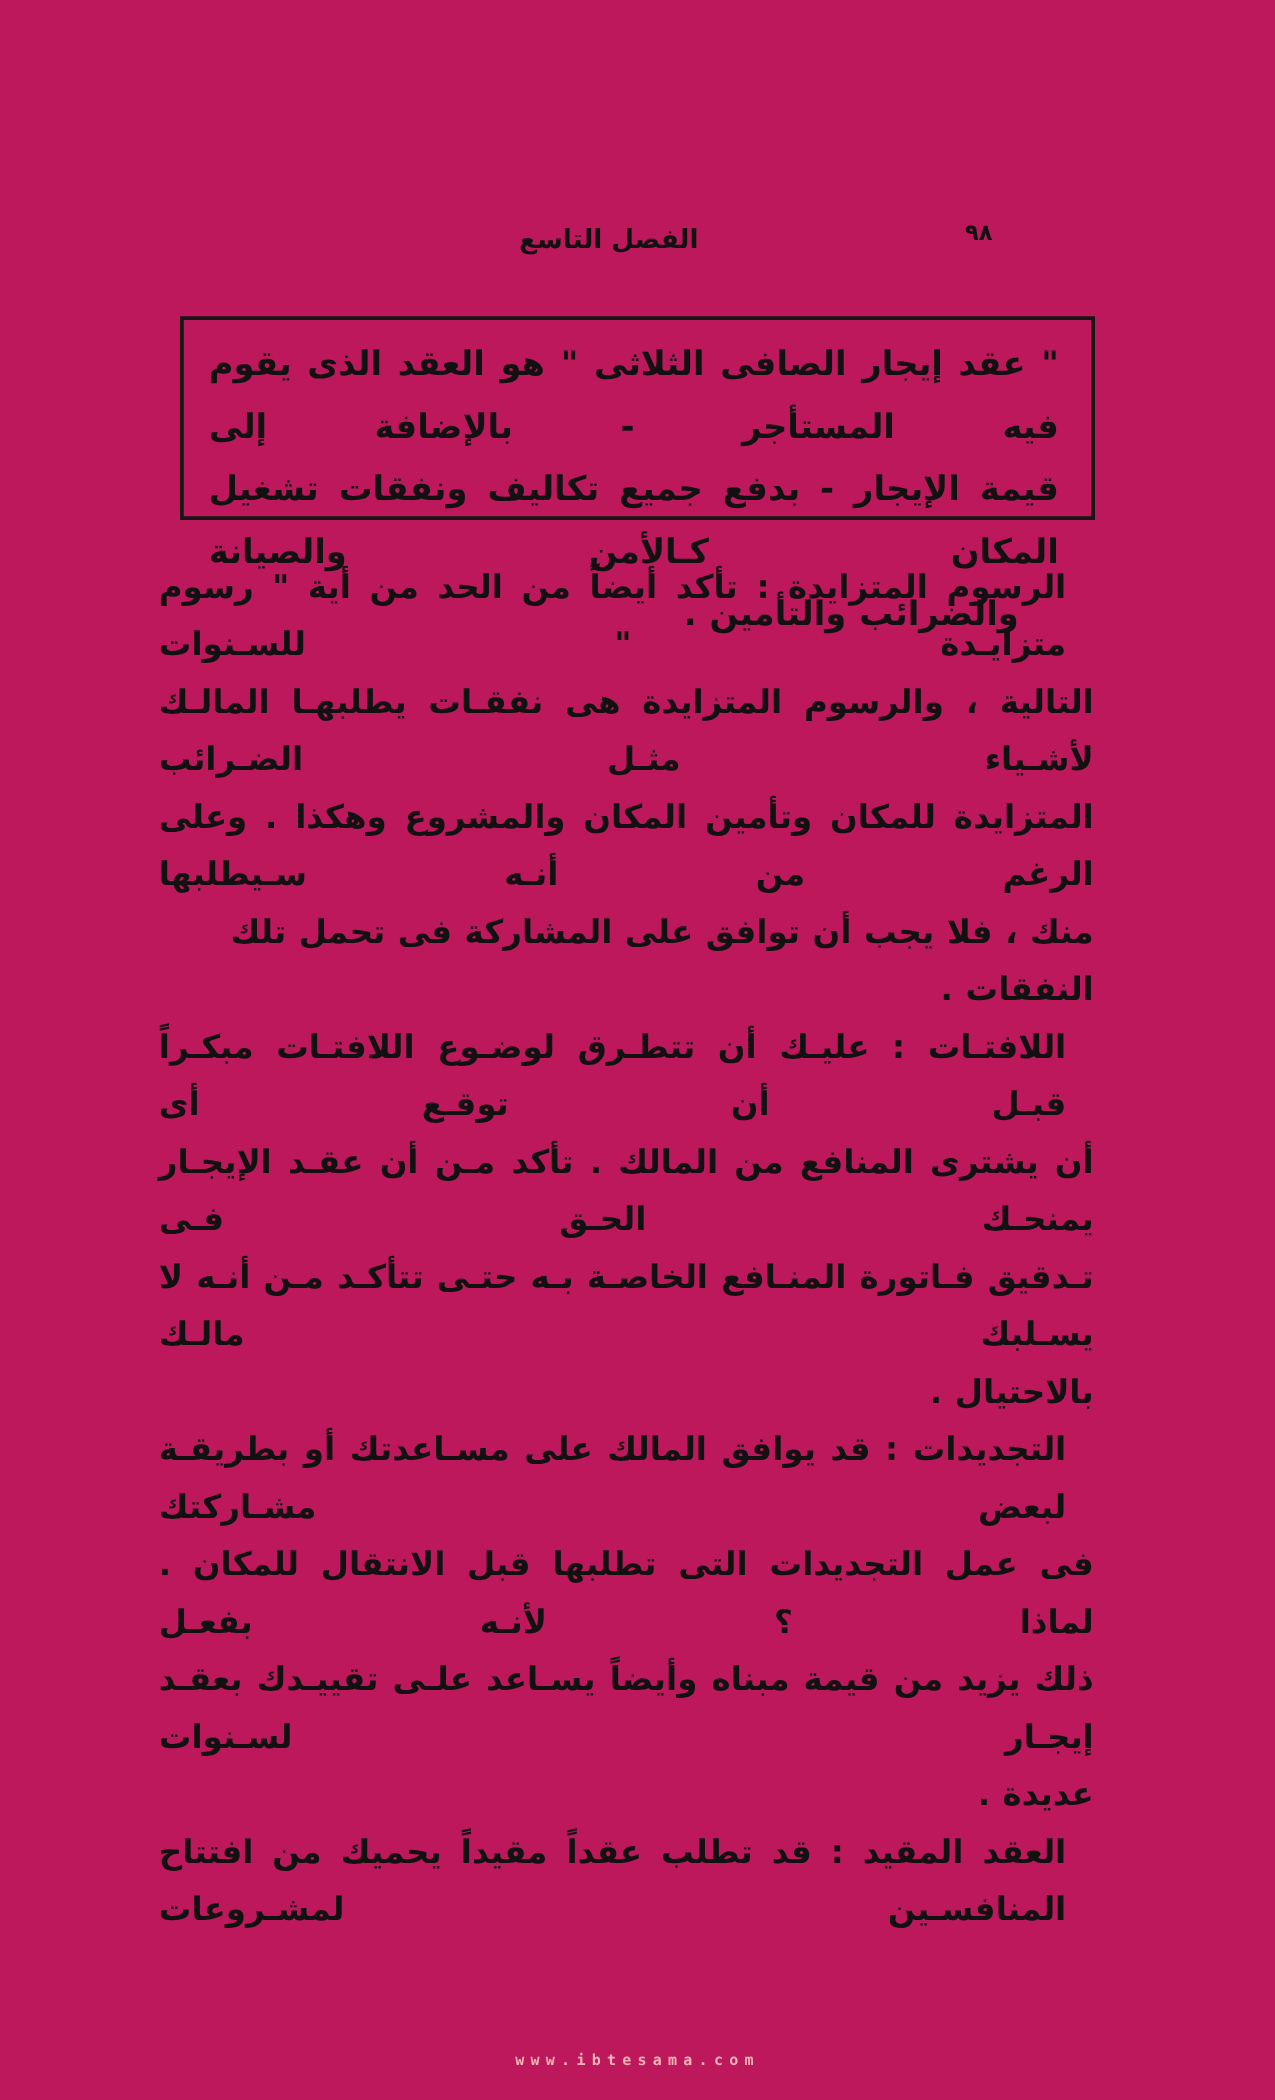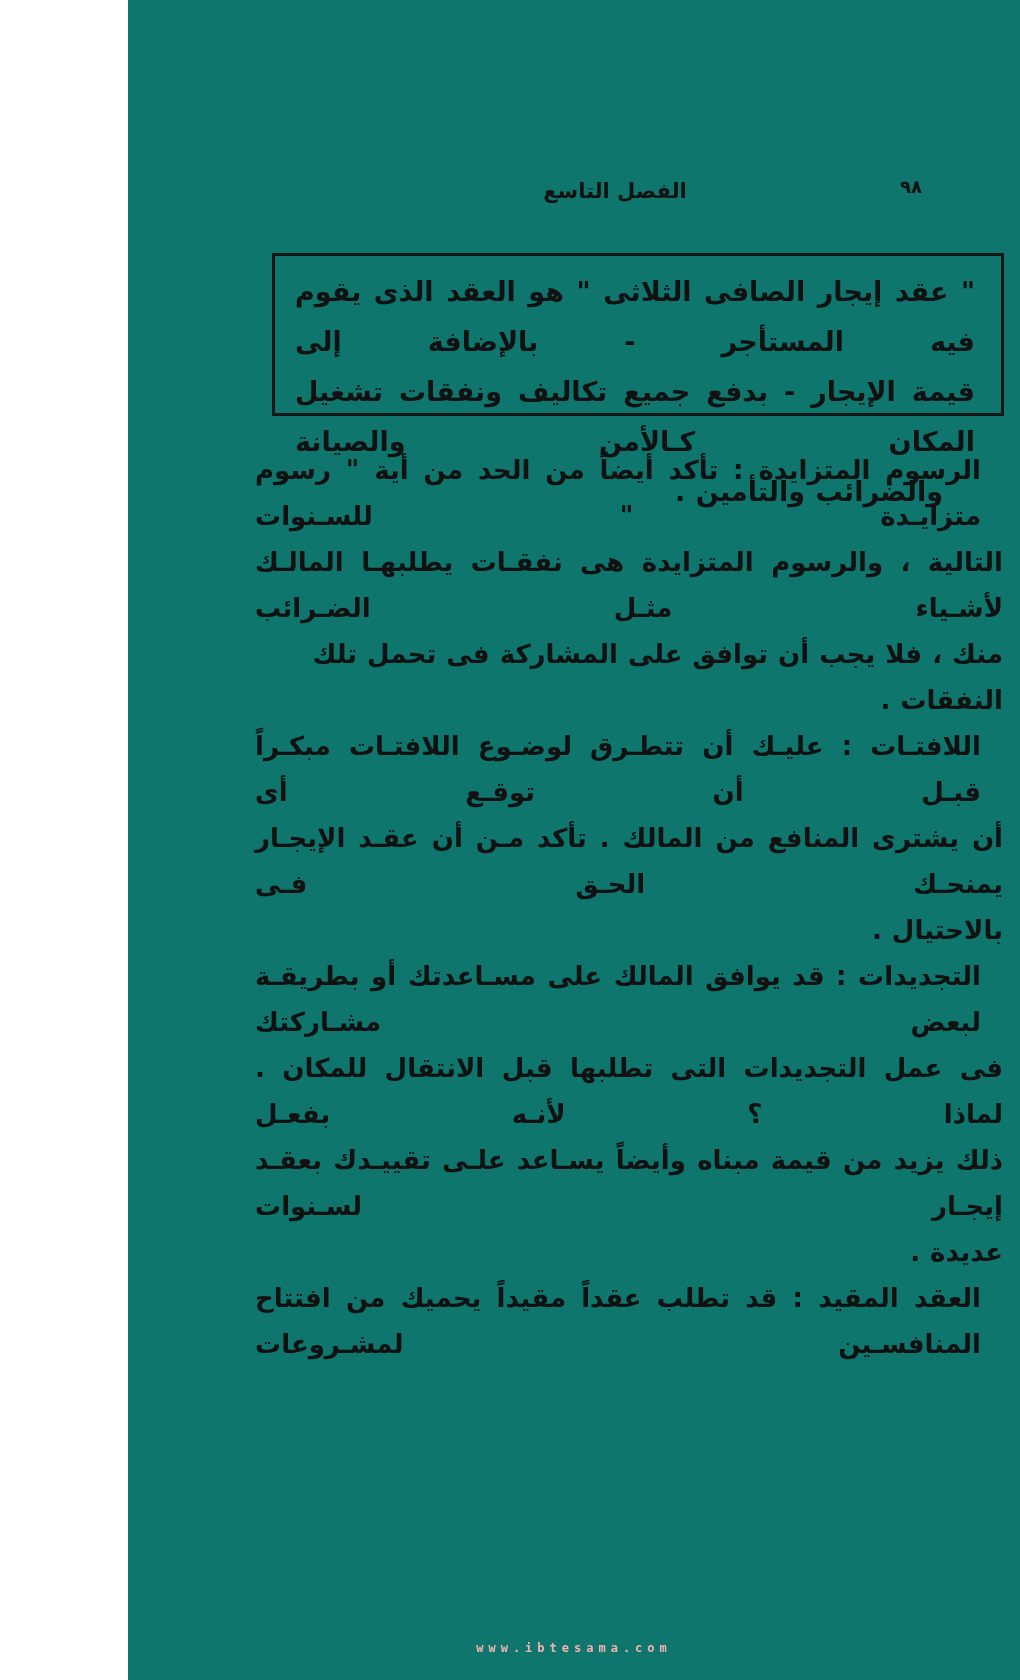--- a/index.html
+++ b/index.html
@@ -4,22 +4,22 @@
 <style>
   html, body { margin: 0; padding: 0; }
   body {
     width: 1020px; height: 1680px;
     background: #ffffff;
     font-family: "DejaVu Sans", sans-serif;
     color: #111111;
   }
   .page {
     position: relative;
-    width: 892px; height: 1680px;
-    background: #0f766e;
+    width: 1020px; height: 1680px;
+    background: #be185d;
     direction: rtl;
     overflow: hidden;
   }
   
   .chapter-title {
     position: absolute; top: 179px; left: 0; width: 974px;
     text-align: center;
     font-size: 21px; font-weight: bold;
     letter-spacing: 0.5px;
   }
@@ -73,29 +73,31 @@
     <div class="line full">" عقد إيجار الصافى الثلاثى " هو العقد الذى يقوم فيه المستأجر - بالإضافة إلى</div>
     <div class="line full">قيمة الإيجار - بدفع جميع تكاليف ونفقات تشغيل المكان كـالأمن والصيانة</div>
     <div class="line end-indent">والضرائب والتأمين .</div>
   </div>
 
   <div class="body-text">
 
     <div class="para">
       <div class="line first">الرسوم المتزايدة : تأكد أيضاً من الحد من أية " رسوم متزايـدة " للسـنوات</div>
       <div class="line full">التالية ، والرسوم المتزايدة هى نفقـات يطلبهـا المالـك لأشـياء مثـل الضـرائب</div>
+      <div class="line full">المتزايدة للمكان وتأمين المكان والمشروع وهكذا . وعلى الرغم من أنـه سـيطلبها</div>
       <div class="line end">منك ، فلا يجب أن توافق على المشاركة فى تحمل تلك النفقات .</div>
     </div>
 
     <div class="para">
       <div class="line first">اللافتـات : عليـك أن تتطـرق لوضـوع اللافتـات مبكـراً قبـل أن توقـع أى</div>
     </div>
 
     <div class="para">
       <div class="line full">أن يشترى المنافع من المالك . تأكد مـن أن عقـد الإيجـار يمنحـك الحـق فـى</div>
+      <div class="line full">تـدقيق فـاتورة المنـافع الخاصـة بـه حتـى تتأكـد مـن أنـه لا يسـلبك مالـك</div>
       <div class="line end">بالاحتيال .</div>
     </div>
 
     <div class="para">
       <div class="line first">التجديدات : قد يوافق المالك على مسـاعدتك أو بطريقـة لبعض مشـاركتك</div>
       <div class="line full">فى عمل التجديدات التى تطلبها قبل الانتقال للمكان . لماذا ؟ لأنـه بفعـل</div>
       <div class="line full">ذلك يزيد من قيمة مبناه وأيضاً يسـاعد علـى تقييـدك بعقـد إيجـار لسـنوات</div>
       <div class="line end">عديدة .</div>
     </div>
 

